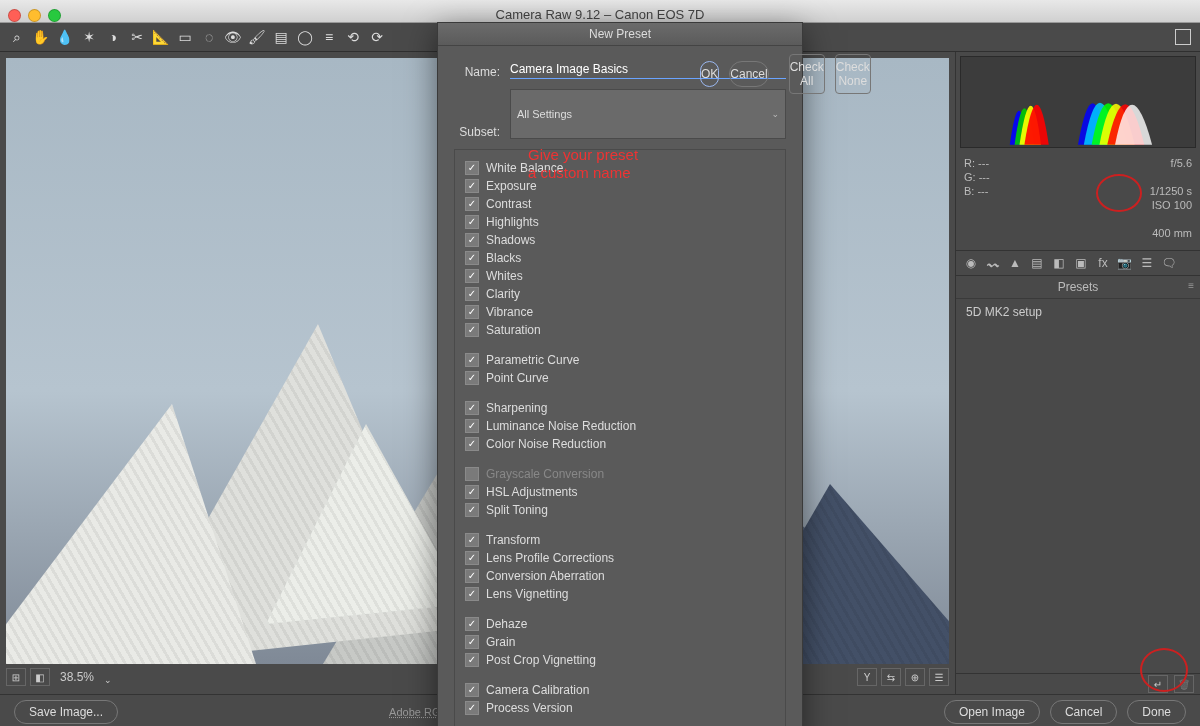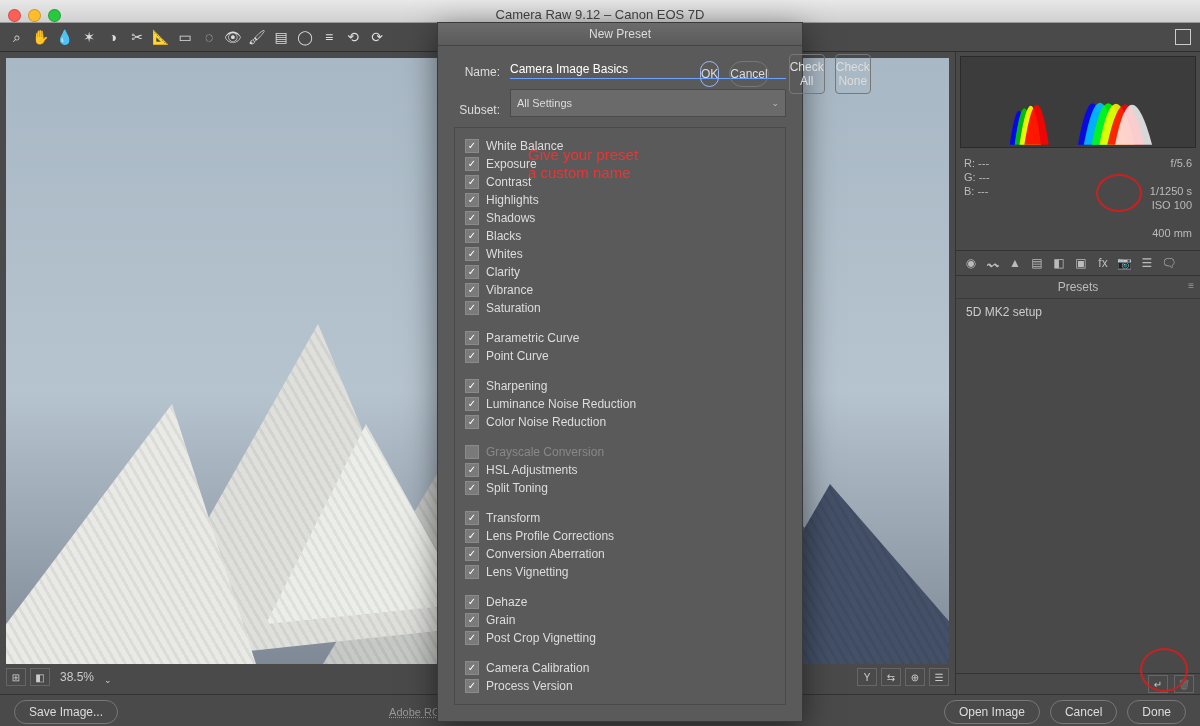--- a/index.html
+++ b/index.html
@@ -44,21 +44,21 @@
 .footer{height:34px;background:#4a4a4a;border-top:1px solid #333;display:flex;align-items:center;padding:0 14px;gap:10px;font-size:12px;color:#aaa}
 .footer .mid{flex:1;text-align:center;font-size:11px;color:#999;text-decoration:underline dotted}
 .btn{padding:5px 16px;border:1px solid #777;border-radius:14px;color:#ddd;background:transparent;cursor:pointer;font-size:12px}
 .btn.small{padding:4px 14px}
 .dialog-overlay{position:absolute;left:437px;top:22px;width:364px;background:#5a5a5a;box-shadow:0 8px 30px rgba(0,0,0,.5);border:1px solid #3a3a3a}
 .dlg-title{height:22px;background:linear-gradient(#6b6b6b,#5b5b5b);text-align:center;font-size:12px;color:#ddd;line-height:22px;border-bottom:1px solid #444}
 .dlg-body{padding:14px 16px 16px 16px;position:relative}
 .row{display:flex;align-items:flex-end;gap:10px;margin-bottom:10px}
 .lbl{width:46px;text-align:right;font-size:12px;color:#ddd}
 .name-input{flex:1;background:transparent;border:none;border-bottom:1px solid #6aa4ff;color:#fff;font-size:12px;padding:2px 0;outline:none}
-.select{flex:1;height:20px;background:#6a6a6a;border:1px solid #4a4a4a;color:#ddd;font-size:11px;padding:3px 6px;display:flex;align-items:center;justify-content:space-between;cursor:pointer}
+.select{flex:1;height:20px;background:#6a6a6a;border:1px solid #4a4a4a;color:#ddd;font-size:11px;padding:14px 6px;display:flex;align-items:center;justify-content:space-between;cursor:pointer}
 .chev{font-size:9px;color:#bbb}
 .group-box{border:1px solid #4a4a4a;padding:8px 10px 8px 10px;margin-top:2px}
 .chk-row{display:flex;align-items:center;gap:7px;font-size:12px;color:#ddd;margin:2px 0;line-height:16px}
 .chk{width:12px;height:12px;border:1px solid #8a8a8a;background:#7a7a7a;display:flex;align-items:center;justify-content:center;font-size:10px;color:#fff;cursor:pointer;flex-shrink:0}
 .chk.on::after{content:"✓";font-size:10px;line-height:10px}
 .gap{height:10px}
 .disabled{color:#888}
 .auto-title{font-size:12px;color:#ddd;margin:10px 0 4px 0}
 .btn-col{position:absolute;left:700px;top:54px;display:flex;flex-direction:row;gap:10px;align-items:center;width:92px}
 .btn-col .btn{width:84px;text-align:center;padding:5px 0}

